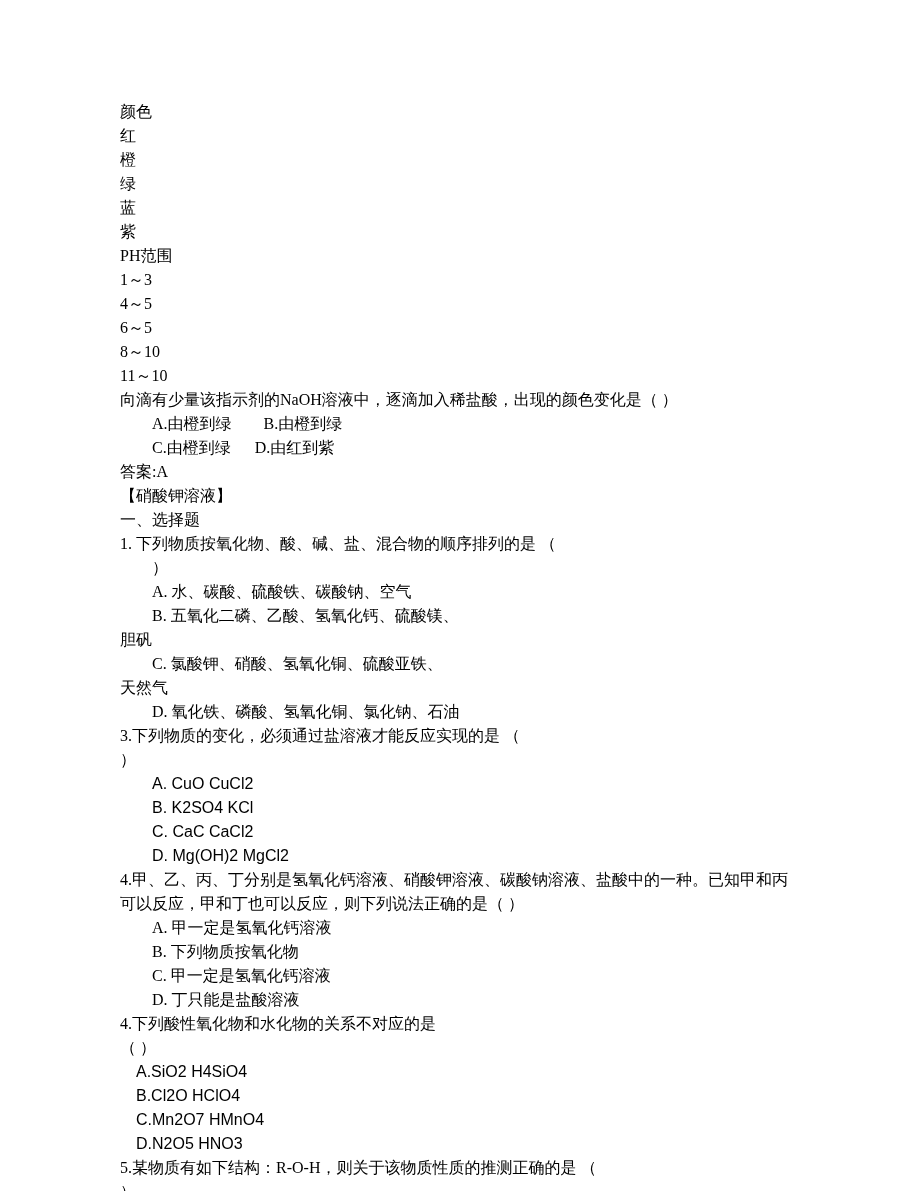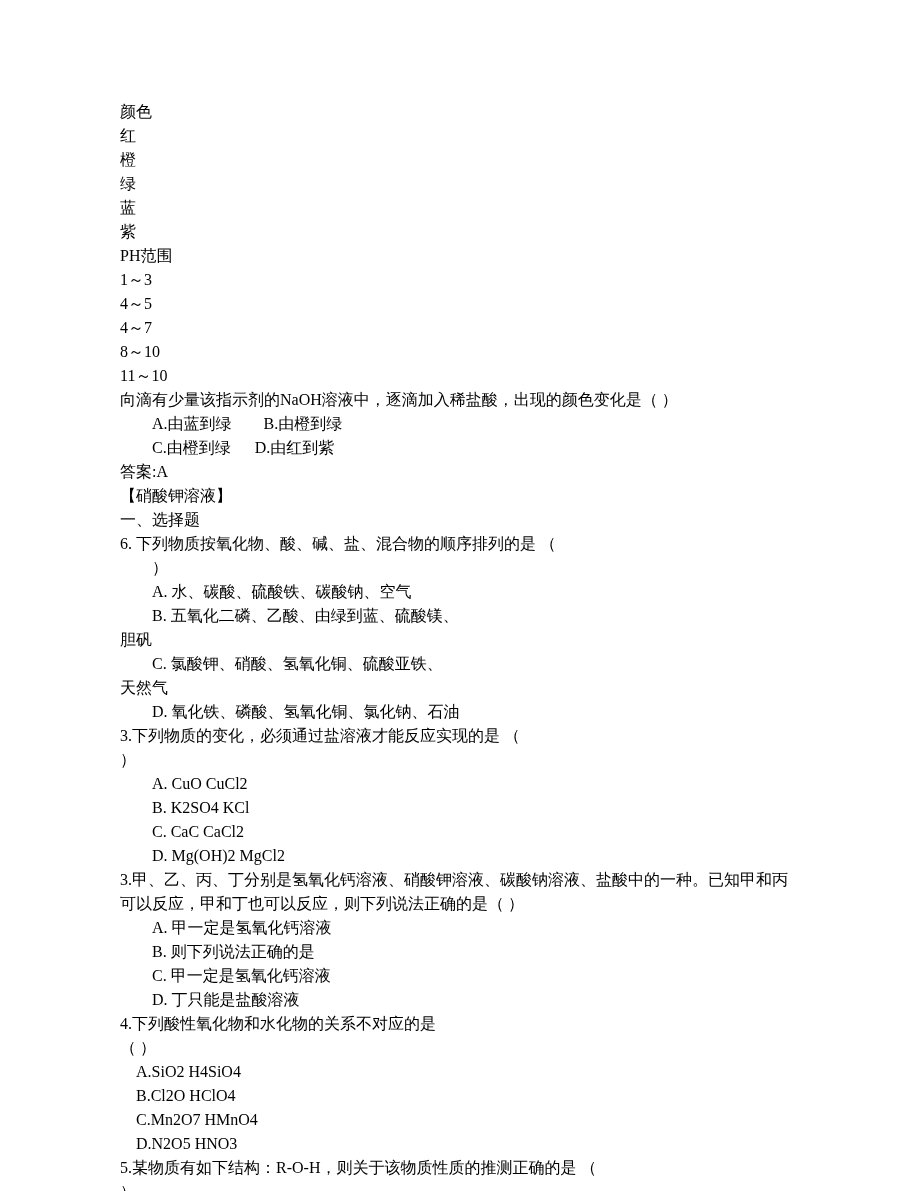--- a/index.html
+++ b/index.html
@@ -7,65 +7,65 @@
       background: #ffffff;
       font-family: "SimSun", "宋体", serif;
       font-size: 16px;
       line-height: 1.5;
       color: #000;
       width: 920px;
       padding: 100px 120px 40px 120px;
     }
     .line { display: block; }
     .indent-1 { padding-left: 2em; }
-    .mono { font-family: Liberation Serif, serif; }
+    .mono { font-family: Liberation Sans, sans-serif; }
   </style>
 </head>
 <body>
 
 <div class="line">颜色</div>
 <div class="line">红</div>
 <div class="line">橙</div>
 <div class="line">绿</div>
 <div class="line">蓝</div>
 <div class="line">紫</div>
 <div class="line">PH范围</div>
 <div class="line">1～3</div>
 <div class="line">4～5</div>
-<div class="line">4～7</div>
+<div class="line">6～5</div>
 <div class="line">8～10</div>
 <div class="line">11～10</div>
 
 <div class="line">向滴有少量该指示剂的NaOH溶液中，逐滴加入稀盐酸，出现的颜色变化是（       ）</div>
-<div class="line indent-1"><span>A.由蓝到绿</span>&nbsp;&nbsp;&nbsp;&nbsp;&nbsp;&nbsp;&nbsp;&nbsp;<span>B.由橙到绿</span></div>
+<div class="line indent-1"><span>A.由橙到绿</span>&nbsp;&nbsp;&nbsp;&nbsp;&nbsp;&nbsp;&nbsp;&nbsp;<span>B.由橙到绿</span></div>
 <div class="line indent-1"><span>C.由橙到绿</span>&nbsp;&nbsp;&nbsp;&nbsp;&nbsp;&nbsp;<span>D.由红到紫</span></div>
 <div class="line">答案:A</div>
 
 <div class="line">【硝酸钾溶液】</div>
 <div class="line">一、选择题</div>
 
-<div class="line">6.  下列物质按氧化物、酸、碱、盐、混合物的顺序排列的是                  （    </div>
+<div class="line">1.  下列物质按氧化物、酸、碱、盐、混合物的顺序排列的是                  （    </div>
 <div class="line indent-1">）</div>
 <div class="line indent-1">A.  水、碳酸、硫酸铁、碳酸钠、空气</div>
-<div class="line indent-1">B.  五氧化二磷、乙酸、由绿到蓝、硫酸镁、</div>
+<div class="line indent-1">B.  五氧化二磷、乙酸、氢氧化钙、硫酸镁、</div>
 <div class="line">胆矾</div>
 <div class="line indent-1">C.  氯酸钾、硝酸、氢氧化铜、硫酸亚铁、</div>
 <div class="line">天然气</div>
 <div class="line indent-1">D.  氧化铁、磷酸、氢氧化铜、氯化钠、石油</div>
 
 <div class="line">3.下列物质的变化，必须通过盐溶液才能反应实现的是                      （    </div>
 <div class="line">）</div>
 <div class="line indent-1 mono">A.  CuO     CuCl2</div>
 <div class="line indent-1 mono">B.  K2SO4       KCl</div>
 <div class="line indent-1 mono">C.  CaC      CaCl2</div>
 <div class="line indent-1 mono">D.  Mg(OH)2        MgCl2</div>
 
-<div class="line">3.甲、乙、丙、丁分别是氢氧化钙溶液、硝酸钾溶液、碳酸钠溶液、盐酸中的一种。已知甲和丙可以反应，甲和丁也可以反应，则下列说法正确的是（      ）</div>
+<div class="line">4.甲、乙、丙、丁分别是氢氧化钙溶液、硝酸钾溶液、碳酸钠溶液、盐酸中的一种。已知甲和丙可以反应，甲和丁也可以反应，则下列说法正确的是（      ）</div>
 <div class="line indent-1">A.  甲一定是氢氧化钙溶液</div>
-<div class="line indent-1">B.  则下列说法正确的是</div>
+<div class="line indent-1">B.  下列物质按氧化物</div>
 <div class="line indent-1">C.  甲一定是氢氧化钙溶液</div>
 <div class="line indent-1">D.  丁只能是盐酸溶液</div>
 
 <div class="line">4.下列酸性氧化物和水化物的关系不对应的是                             </div>
 <div class="line">（         ）</div>
 <div class="line mono" style="padding-left:1em">A.SiO2   H4SiO4</div>
 <div class="line mono" style="padding-left:1em">B.Cl2O   HClO4</div>
 <div class="line mono" style="padding-left:1em">C.Mn2O7  HMnO4</div>
 <div class="line mono" style="padding-left:1em">D.N2O5   HNO3</div>
 

